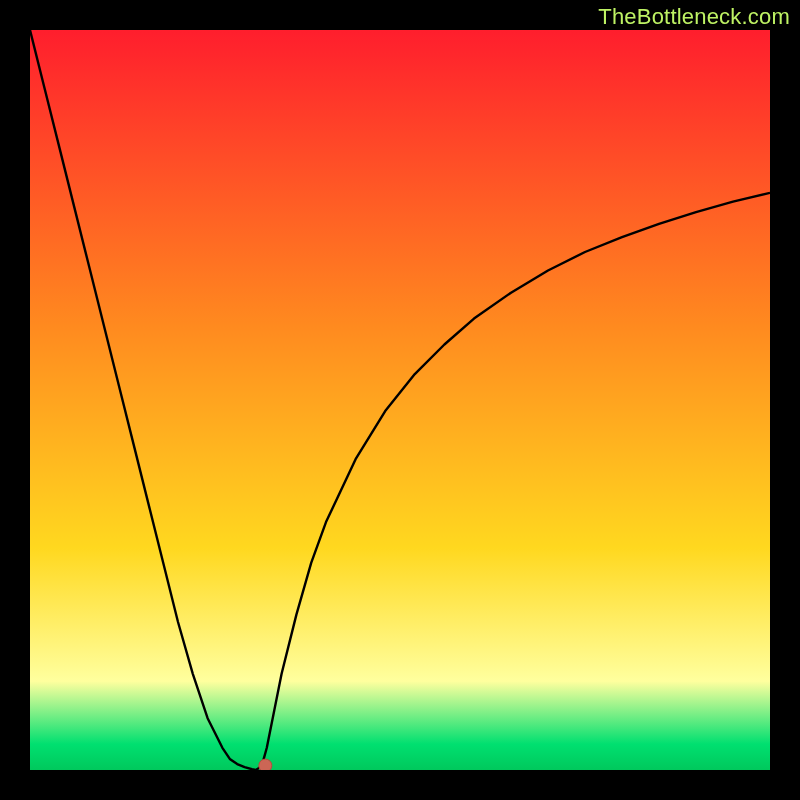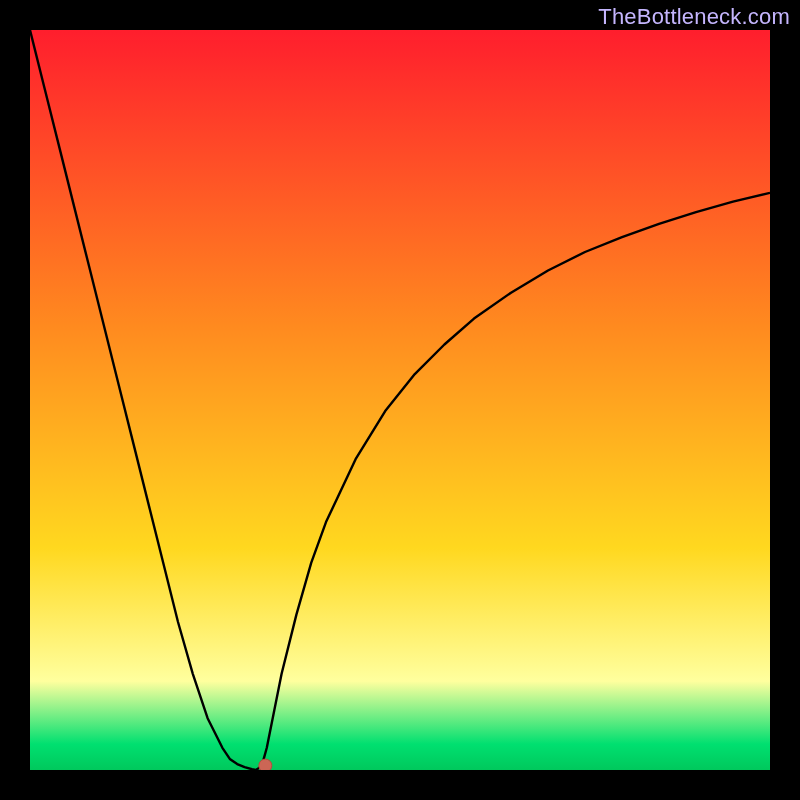--- a/index.html
+++ b/index.html
@@ -28,21 +28,21 @@
   .plot-area svg {
     display: block;
     width: 740px;
     height: 740px;
   }
   .watermark {
     position: absolute;
     top: 4px;
     right: 10px;
     font-size: 22px;
-    color: #c4b5fd;
+    color: #bef264;
     font-weight: 500;
     letter-spacing: 0.2px;
     user-select: none;
   }
 </style>
 </head>
 <body>
 
 <div class="chart-root">
   <div class="plot-area">

